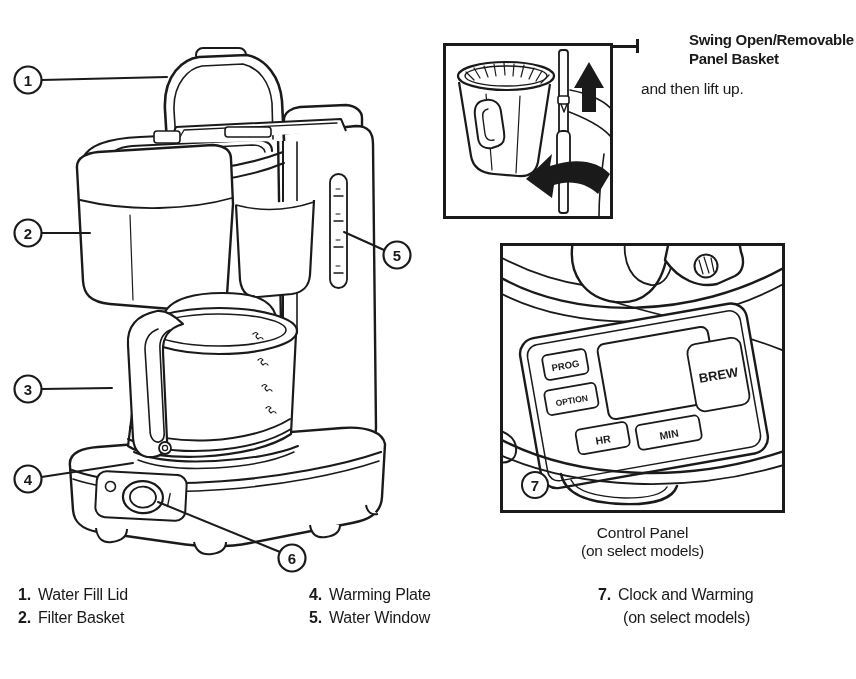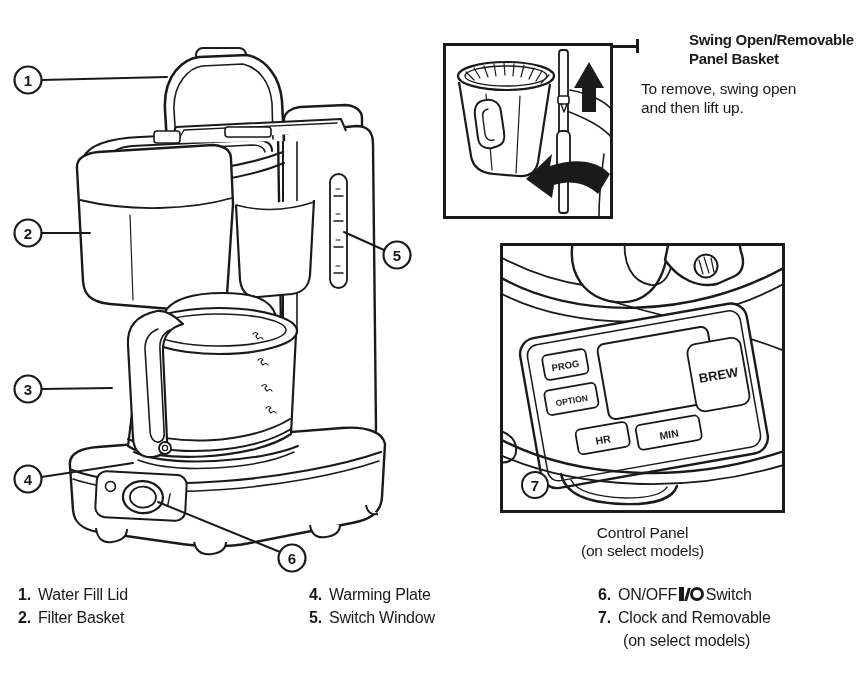--- a/index.html
+++ b/index.html
@@ -210,21 +210,20 @@
   </div>
 
   <div class="lead-h"></div>
   <div class="lead-tick"></div>
 
   <div class="basket-title">
     <div>Swing Open/Removable</div>
     <div>Panel Basket</div>
   </div>
   <div class="basket-body">
-    <div>To remove, swing open</div>
     <div>and then lift up.</div>
   </div>
 
   <div class="inset inset-panel">
     <svg width="279" height="264" viewBox="0 0 279 264">
 
       <path class="ink" stroke-width="2.4" d="M -5 30 C 70 74 190 74 284 20"></path>
       <path class="ink" stroke-width="1.8" d="M -5 46 C 75 88 195 86 284 36"></path>
       <path class="ink" stroke-width="1.8" d="M -5 10 C 25 26 55 36 85 40"></path>
 
@@ -269,28 +268,21 @@
     <div>(on select models)</div>
   </div>
 
   <div class="legend legend-col1">
     <div class="row"><span class="num">1.</span><span>Water Fill Lid</span></div>
     <div class="row"><span class="num">2.</span><span>Filter Basket</span></div>
   </div>
 
   <div class="legend legend-col2">
     <div class="row"><span class="num">4.</span><span>Warming Plate</span></div>
-    <div class="row"><span class="num">5.</span><span>Switch Window</span></div>
+    <div class="row"><span class="num">5.</span><span>Water Window</span></div>
   </div>
 
   <div class="legend legend-col3">
-    <div class="row">
-      <span class="num">6.</span><span>ON/OFF</span><span class="pwr" title="I/O">
-          <span class="pwr-bar"></span>
-          <span class="pwr-slash"></span>
-          <span class="pwr-ring"></span>
-        </span><span>Switch</span>
-    </div>
-    <div class="row"><span class="num">7.</span><span>Clock and Removable</span></div>
+    <div class="row"><span class="num">7.</span><span>Clock and Warming</span></div>
     <div class="row sub">(on select models)</div>
   </div>
 
 </div>
 
 </body></html>

